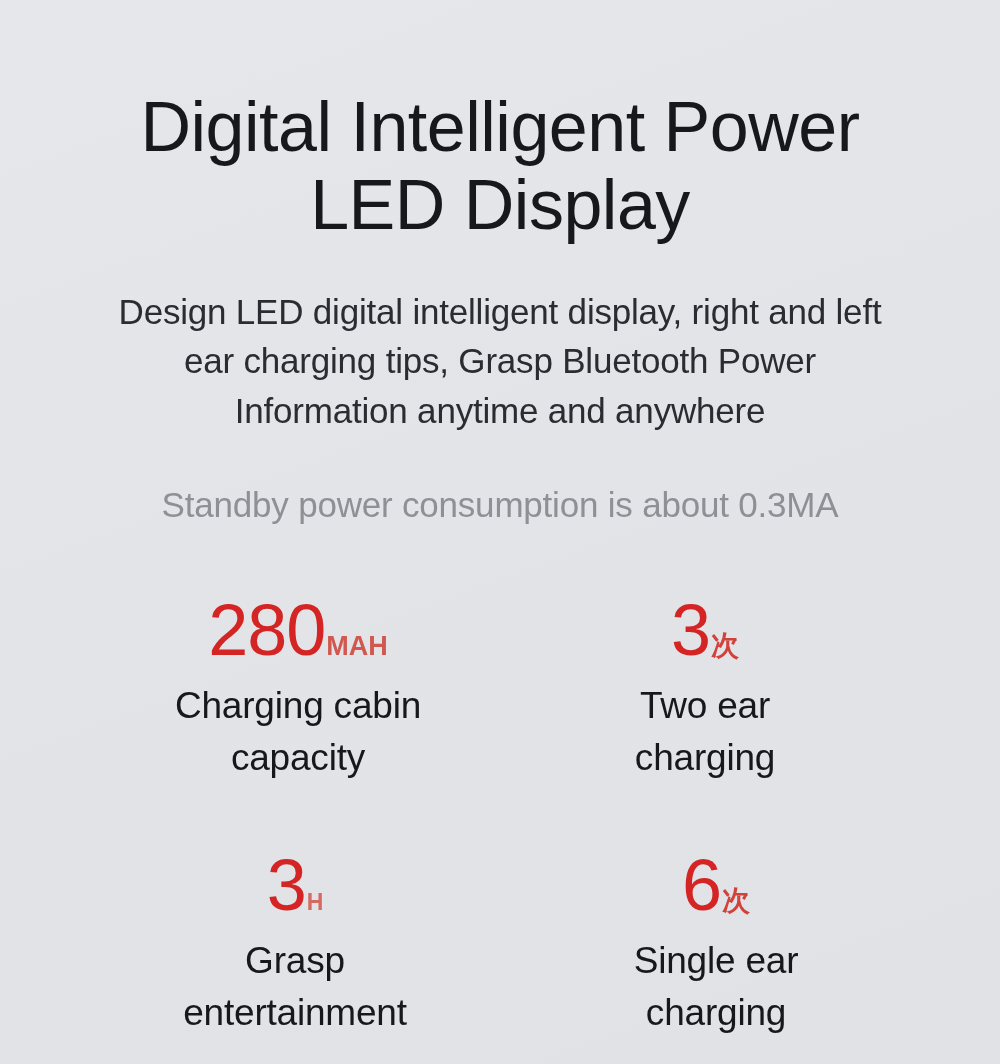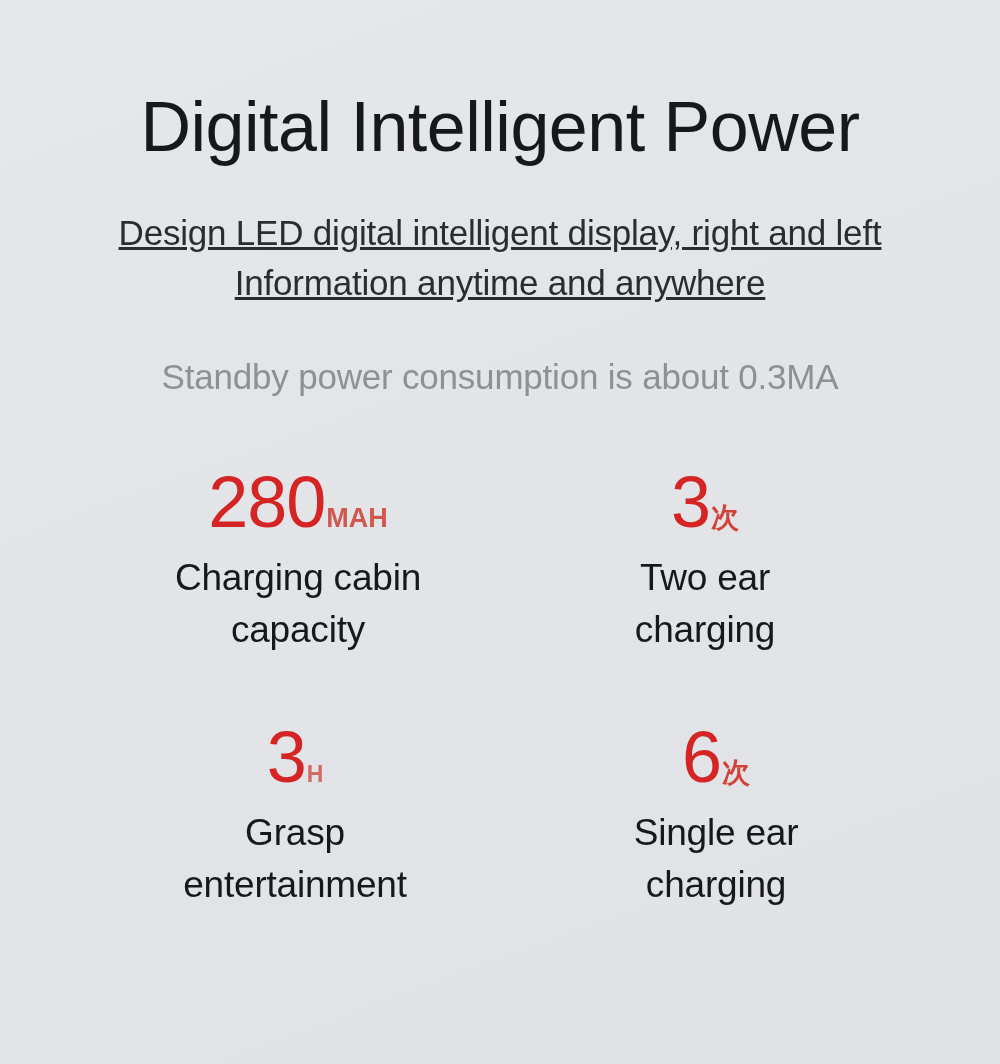--- a/index.html
+++ b/index.html
@@ -43,21 +43,20 @@
   
   .description {
     margin: 0;
     padding-top: 42px;
     text-align: center;
     color: #2b2c31;
     font-size: 35px;
     font-weight: 300;
     line-height: 1.42;
     letter-spacing: -0.2px;
-    text-decoration: underline;
   }
   .description-line {
     display: block;
     white-space: nowrap;
   }
 
   
   .standby-note {
     margin: 5px;
     padding-top: 44px;
@@ -134,24 +133,26 @@
     white-space: nowrap;
   }
 </style>
 </head>
 <body>
 
 <div class="page">
 
   <h1 class="headline">
     <span class="headline-line">Digital Intelligent Power</span>
+    <span class="headline-line">LED Display</span>
   </h1>
 
   <p class="description">
     <span class="description-line">Design LED digital intelligent display, right and left</span>
+    <span class="description-line">ear charging tips, Grasp Bluetooth Power</span>
     <span class="description-line">Information anytime and anywhere</span>
   </p>
 
   <p class="standby-note">Standby power consumption is about 0.3MA</p>
 
   <div class="stats-grid">
 
     <div class="stat-cell pos-tl">
       <span class="stat-value">
         <span class="stat-number">280</span><span class="stat-unit">MAH</span>

